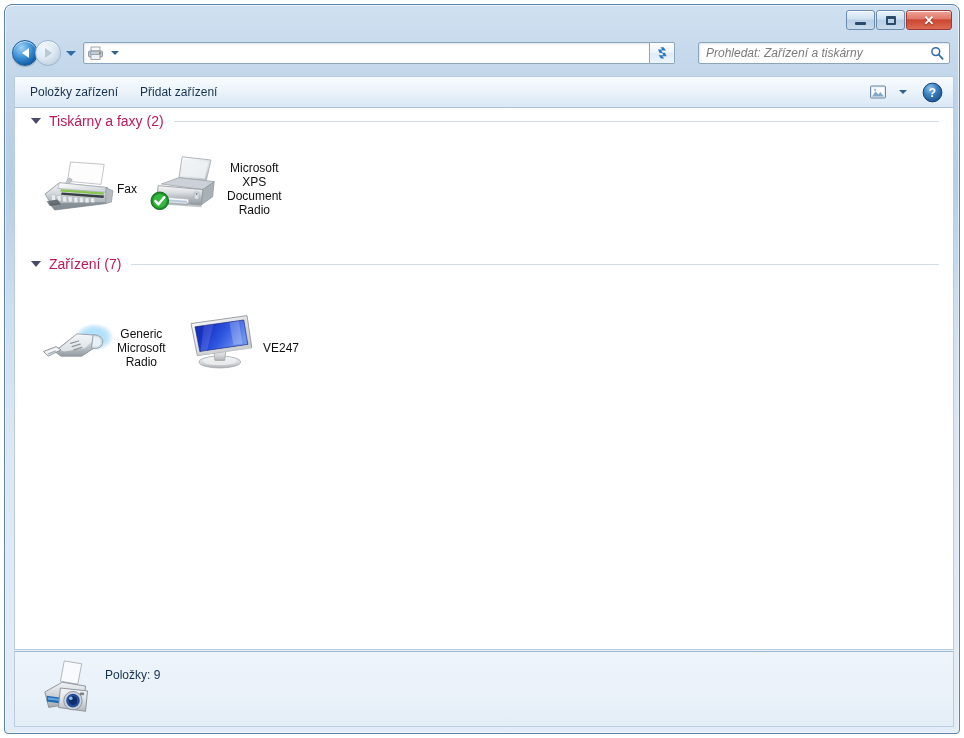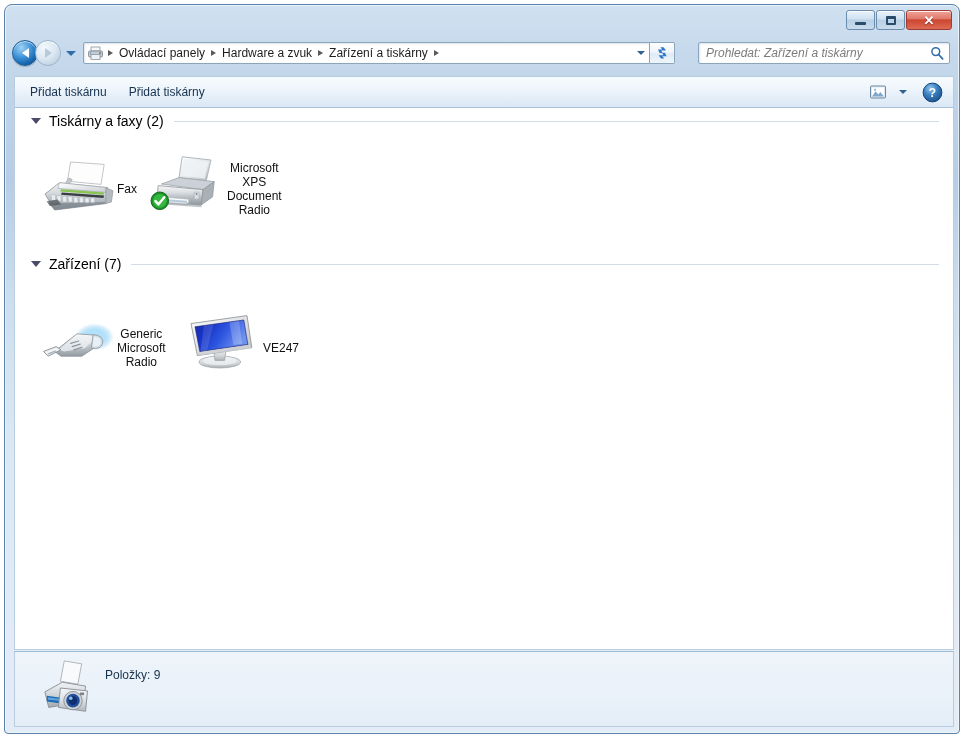--- a/index.html
+++ b/index.html
@@ -272,21 +272,21 @@
     width: 0; height: 0;
     border-left: 5px solid transparent;
     border-right: 5px solid transparent;
     border-top: 6px solid #4a4a6a;
     margin-right: 8px;
     flex: none;
     cursor: default;
   }
   .group-title {
     font-size: 14px;
-    color: #000000;
+    color: #be185d;
     white-space: nowrap;
     cursor: default;
   }
   .group-rule {
     flex: 1;
     height: 1px;
     background: #d2dbe6;
     margin-left: 10px;
   }
 
@@ -374,29 +374,20 @@
     <div class="addr-field">
       <span class="addr-icon">
         <svg width="18" height="16" viewBox="0 0 18 16">
           <rect x="4" y="2" width="9" height="4" fill="#f4f6f8" stroke="#8b949c" stroke-width="0.8"></rect>
           <rect x="1.5" y="6" width="14" height="6" rx="1.2" fill="#c4ccd3" stroke="#7b848c" stroke-width="0.8"></rect>
           <rect x="4" y="9.5" width="9" height="5" fill="#eef1f4" stroke="#8b949c" stroke-width="0.8"></rect>
           <rect x="12" y="7.3" width="2.2" height="1.4" fill="#6f7880"></rect>
           <circle cx="3.4" cy="8" r="0.8" fill="#5d9ad6"></circle>
         </svg>
       </span>
-      <div class="crumbs">
-        <div class="crumb-sep"></div>
-        <span class="crumb">Ovládací panely</span>
-        <div class="crumb-sep"></div>
-        <span class="crumb">Hardware a zvuk</span>
-        <div class="crumb-sep"></div>
-        <span class="crumb">Zařízení a tiskárny</span>
-        <div class="crumb-sep"></div>
-      </div>
       <div class="addr-drop">
         <div class="chev-small"></div>
       </div>
     </div>
 
     <div class="refresh-btn">
       <svg width="15" height="14" viewBox="0 0 15 14">
         <path d="M3 3.6 L7.2 3.6 L5.4 1.2 L8.6 1.2 L11 4.6 L6.2 4.6 L7.6 7 L4.6 7 Z" fill="#2f78c4"></path>
         <path d="M11.6 10.2 L7.4 10.2 L9.2 12.6 L6 12.6 L3.6 9.2 L8.4 9.2 L7 6.8 L10 6.8 Z" fill="#2f78c4"></path>
       </svg>
@@ -407,22 +398,22 @@
       <span class="search-icon-wrap">
         <svg width="14" height="14" viewBox="0 0 14 14">
           <circle cx="5.8" cy="5.6" r="3.9" fill="none" stroke="#2f6ca8" stroke-width="1.5"></circle>
           <line x1="8.7" y1="8.5" x2="12.6" y2="12.8" stroke="#2f6ca8" stroke-width="1.8" stroke-linecap="round"></line>
         </svg>
       </span>
     </div>
   </div>
 
   <div class="toolbar">
-    <div class="tb-btn">Přidat tiskárnu</div>
-    <div class="tb-btn">Přidat tiskárny</div>
+    <div class="tb-btn">Položky zařízení</div>
+    <div class="tb-btn">Přidat zařízení</div>
     <div class="tb-spacer"></div>
 
     <div class="tb-icon-btn">
       <svg width="18" height="16" viewBox="0 0 18 16">
         <rect x="1.5" y="2" width="15" height="12" rx="1" fill="#dfe9f1" stroke="#6d87a0" stroke-width="1"></rect>
         <rect x="3" y="3.5" width="12" height="9" fill="#ffffff"></rect>
         <path d="M3 12.5 L6.6 7.2 L9.3 10.4 L11.4 8 L15 12.5 Z" fill="#7fa8cc"></path>
         <circle cx="6" cy="5.7" r="1.2" fill="#9dc4e4"></circle>
       </svg>
     </div>

